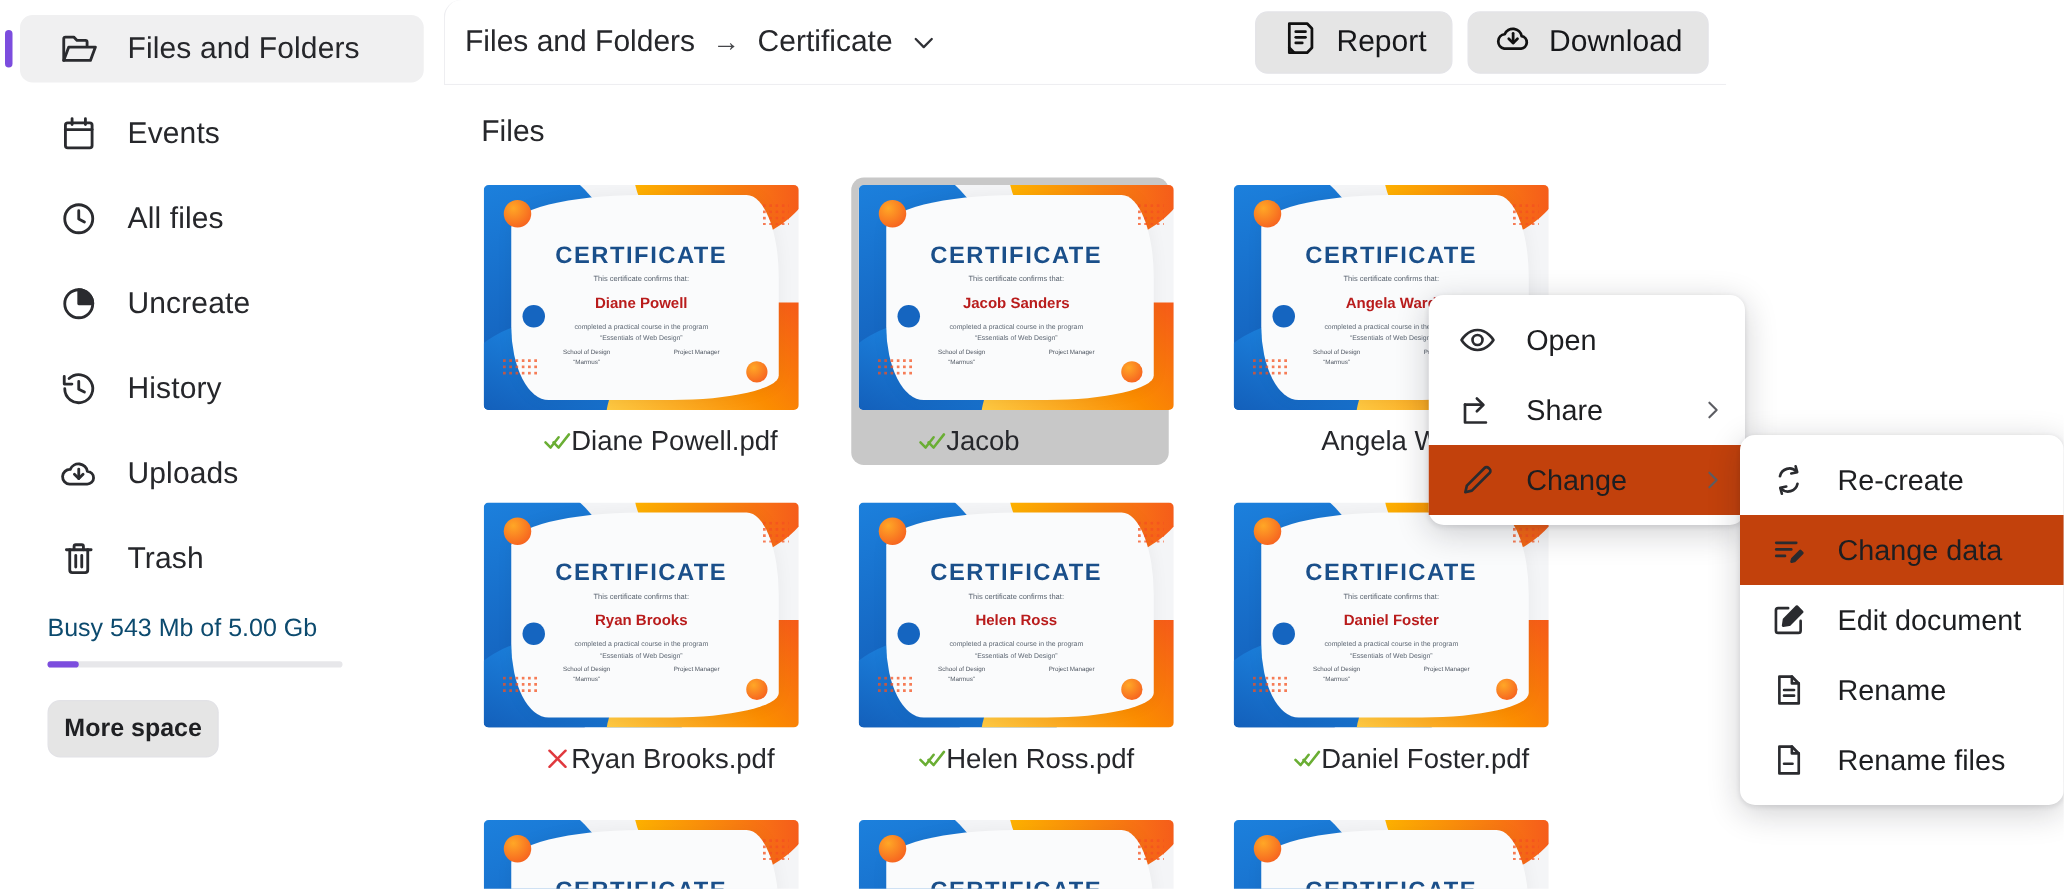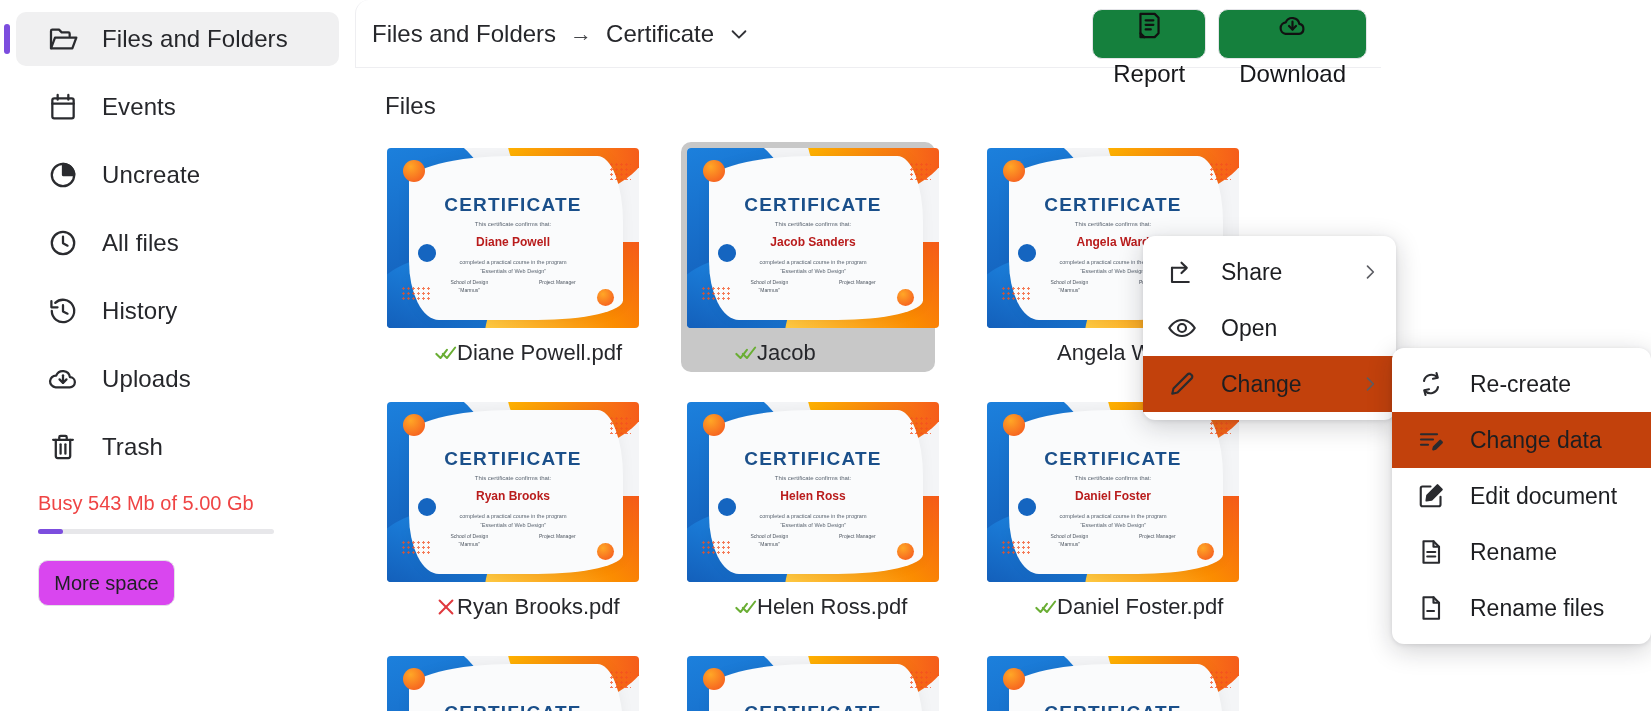--- a/index.html
+++ b/index.html
@@ -26,49 +26,49 @@
   .nav-item .accent {
     position: absolute; left: -12px; top: 12px;
     width: 6px; height: 30px; border-radius: 4px; background: #7c4dde;
   }
   .nav-ico { width: 34px; height: 34px; flex: 0 0 34px; margin-right: 22px;
              display: flex; align-items: center; justify-content: center; }
   .nav-ico svg { width: 32px; height: 32px; }
   .nav-label { font-size: 24px; color: #26272b; letter-spacing: .1px; }
 
   .storage { margin-top: 18px; padding: 0 0 0 38px; }
-  .storage-text { font-size: 20px; color: #ef4444; }
+  .storage-text { font-size: 20px; color: #0c4a6e; }
   .bar-track { margin-top: 14px; width: 236px; height: 5px; border-radius: 3px; background: #e7e7ea; }
   .bar-fill { height: 5px; border-radius: 3px; background: #7c4dde; }
   .more-space {
     margin: 26px 0 0 38px; width: 137px; height: 46px;
-    border: 1px solid #e2e2e6; border-radius: 10px; background: #d946ef;
+    border: 1px solid #e2e2e6; border-radius: 10px; background: #e5e5e5;
     font-size: 20px; color: #1f2023; cursor: pointer;
     font-family: "Liberation Sans", sans-serif;
+    font-weight: bold;
   }
 
   
   .main { flex: 1; height: 711px; position: relative; background: #fff; }
   .topbar {
     height: 68px; display: flex; align-items: center;
     border-bottom: 1px solid #eeeef1; border-left: 1px solid #eeeef1;
     border-top-left-radius: 14px; padding: 0 14px 0 16px;
   }
   .crumbs { display: flex; align-items: center; gap: 14px; font-size: 24px; color: #26272b; }
   .crumb { cursor: pointer; }
   .crumb-sep { color: #45464a; font-size: 22px; }
   .chev-d { width: 22px; height: 22px; }
   .topbar-spacer { flex: 1; }
   .tb-btn {
     display: flex; align-items: center; gap: 13px;
     height: 50px; padding: 0 20px; margin-left: 12px;
-    border: 1px solid #e4e4e8; border-radius: 10px; background: #15803d;
+    border: 1px solid #e4e4e8; border-radius: 10px; background: #e5e5e5;
     font-size: 24px; color: #16171a; cursor: pointer;
     font-family: "Liberation Sans", sans-serif;
-    flex-direction: column;
   }
   .tb-btn svg { width: 31px; height: 31px; }
 
   .section-title { font-size: 24px; color: #26272b; padding: 24px 0 0 30px; }
 
   .grid {
     padding: 22px 0 0 26px; display: flex; flex-wrap: wrap;
     gap: 0 46px;
   }
   .card { width: 254px; margin-bottom: 24px; padding: 6px; border-radius: 10px; cursor: pointer; }
@@ -169,34 +169,34 @@
               <line x1="16" y1="3" x2="16" y2="6.5"></line>
               <line x1="4" y1="9.5" x2="20" y2="9.5"></line>
             </svg>
           </span>
           <span class="nav-label">Events</span>
         </div>
         <div class="nav-item">
           <span class="nav-ico">
             <svg viewBox="0 0 24 24" fill="none" stroke="#2a2b2f" stroke-width="1.7" stroke-linecap="round" stroke-linejoin="round">
               <circle cx="12" cy="12" r="8.4"></circle>
+              <polyline points="12 7.2 12 12.2 15.4 14"></polyline>
+            </svg>
+          </span>
+          <span class="nav-label">All files</span>
+        </div>
+        <div class="nav-item">
+          <span class="nav-ico">
+            <svg viewBox="0 0 24 24" fill="none" stroke="#2a2b2f" stroke-width="1.7" stroke-linecap="round" stroke-linejoin="round">
+              <circle cx="12" cy="12" r="8.4"></circle>
               <path d="M12 3.6v8.4h8.4" fill="#2a2b2f" stroke="none"></path>
               <path d="M12 3.6A8.4 8.4 0 0 1 20.4 12H12z" fill="#2a2b2f"></path>
             </svg>
           </span>
           <span class="nav-label">Uncreate</span>
-        </div>
-        <div class="nav-item">
-          <span class="nav-ico">
-            <svg viewBox="0 0 24 24" fill="none" stroke="#2a2b2f" stroke-width="1.7" stroke-linecap="round" stroke-linejoin="round">
-              <circle cx="12" cy="12" r="8.4"></circle>
-              <polyline points="12 7.2 12 12.2 15.4 14"></polyline>
-            </svg>
-          </span>
-          <span class="nav-label">All files</span>
         </div>
         <div class="nav-item">
           <span class="nav-ico">
             <svg viewBox="0 0 24 24" fill="none" stroke="#2a2b2f" stroke-width="1.7" stroke-linecap="round" stroke-linejoin="round">
               <path d="M3.6 12a8.4 8.4 0 1 0 2.6-6.1"></path>
               <polyline points="3.3 4.6 3.3 9.2 7.9 9.2"></polyline>
               <polyline points="12 7.6 12 12.3 15.4 14"></polyline>
             </svg>
           </span>
           <span class="nav-label">History</span>
@@ -594,39 +594,39 @@
               </div>
             </div>
           </div>
         </div>
       </div>
 
     <div class="menu menu-main" id="menu-main">
         <div class="mi">
           <span class="mi-ico">
             <svg viewBox="0 0 24 24" fill="none" stroke="#2a2b2f" stroke-width="1.7" stroke-linecap="round" stroke-linejoin="round">
+              <path d="M1.8 12S5.5 5.6 12 5.6 22.2 12 22.2 12 18.5 18.4 12 18.4 1.8 12 1.8 12z"></path>
+              <circle cx="12" cy="12" r="3.2"></circle>
+            </svg>
+          </span>
+          <span class="mi-lbl">Open</span>
+        </div>
+        <div class="mi">
+          <span class="mi-ico">
+            <svg viewBox="0 0 24 24" fill="none" stroke="#2a2b2f" stroke-width="1.7" stroke-linecap="round" stroke-linejoin="round">
               <polyline points="4 8.6 4 20 17.4 20"></polyline>
               <path d="M4 8.6h10.6"></path>
               <polyline points="11.6 4.6 15.8 8.7 11.6 12.8"></polyline>
             </svg>
           </span>
           <span class="mi-lbl">Share</span>
           <span class="mi-arrow"><svg viewBox="0 0 24 24" fill="none" stroke="#5c5d63" stroke-width="2" stroke-linecap="round" stroke-linejoin="round">
               <polyline points="9 5 16 12 9 19"></polyline>
             </svg></span>
         </div>
-        <div class="mi">
-          <span class="mi-ico">
-            <svg viewBox="0 0 24 24" fill="none" stroke="#2a2b2f" stroke-width="1.7" stroke-linecap="round" stroke-linejoin="round">
-              <path d="M1.8 12S5.5 5.6 12 5.6 22.2 12 22.2 12 18.5 18.4 12 18.4 1.8 12 1.8 12z"></path>
-              <circle cx="12" cy="12" r="3.2"></circle>
-            </svg>
-          </span>
-          <span class="mi-lbl">Open</span>
-        </div>
         <div class="mi hl">
           <span class="mi-ico">
             <svg viewBox="0 0 24 24" fill="none" stroke="#2a2b2f" stroke-width="1.7" stroke-linecap="round" stroke-linejoin="round">
               <path d="M4.2 19.8l1-4.2L16.5 4.3a1.8 1.8 0 0 1 2.6 0l0.6 0.6a1.8 1.8 0 0 1 0 2.6L8.4 18.8z"></path>
             </svg>
           </span>
           <span class="mi-lbl">Change</span>
           <span class="mi-arrow"><svg viewBox="0 0 24 24" fill="none" stroke="#5c5d63" stroke-width="2" stroke-linecap="round" stroke-linejoin="round">
               <polyline points="9 5 16 12 9 19"></polyline>
             </svg></span>

